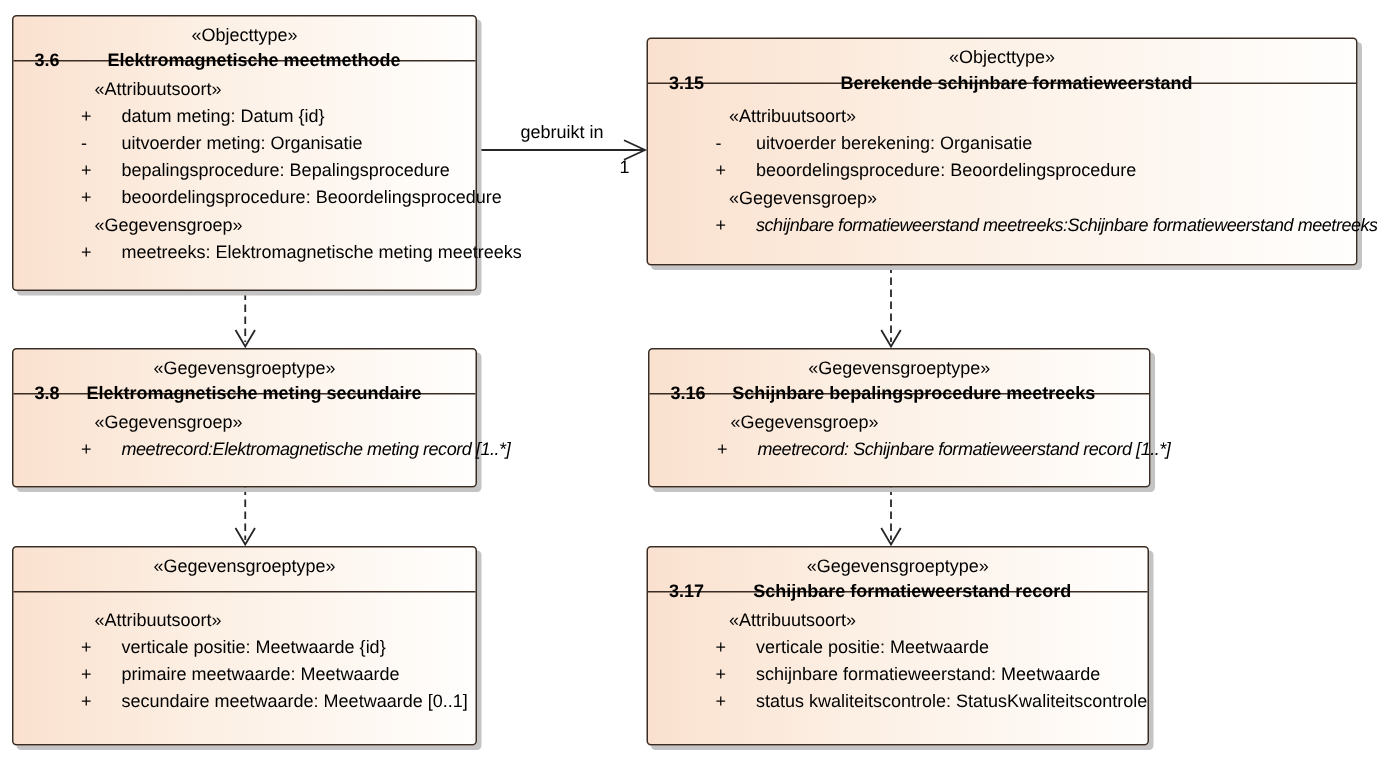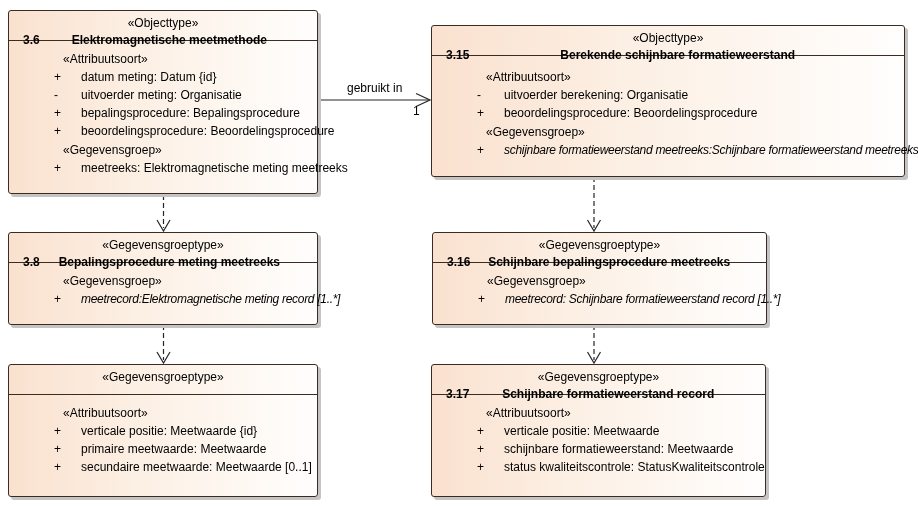--- a/index.html
+++ b/index.html
@@ -120,21 +120,21 @@
         <span class="attr-text">schijnbare formatieweerstand meetreeks:Schijnbare formatieweerstand meetreeks</span>
       </div>
     </div>
   </div>
 
   <div class="uml-box" style="left:8px;top:232px;width:310px;height:93px">
     <div class="box-header">
       <div class="stereotype">«Gegevensgroeptype»</div>
       <div class="title-line">
         <span class="box-number">3.8</span>
-        <span class="box-title">Bepalingsprocedure meting meetreeks</span>
+        <span class="box-title">Elektromagnetische meting secundaire</span>
       </div>
     </div>
     <div class="box-body">
       <div class="section-heading">«Gegevensgroep»</div>
       <div class="attr-row cond">
         <span class="vis">+</span>
         <span class="attr-text">meetrecord:Elektromagnetische meting record [1..*]</span>
       </div>
     </div>
   </div>

